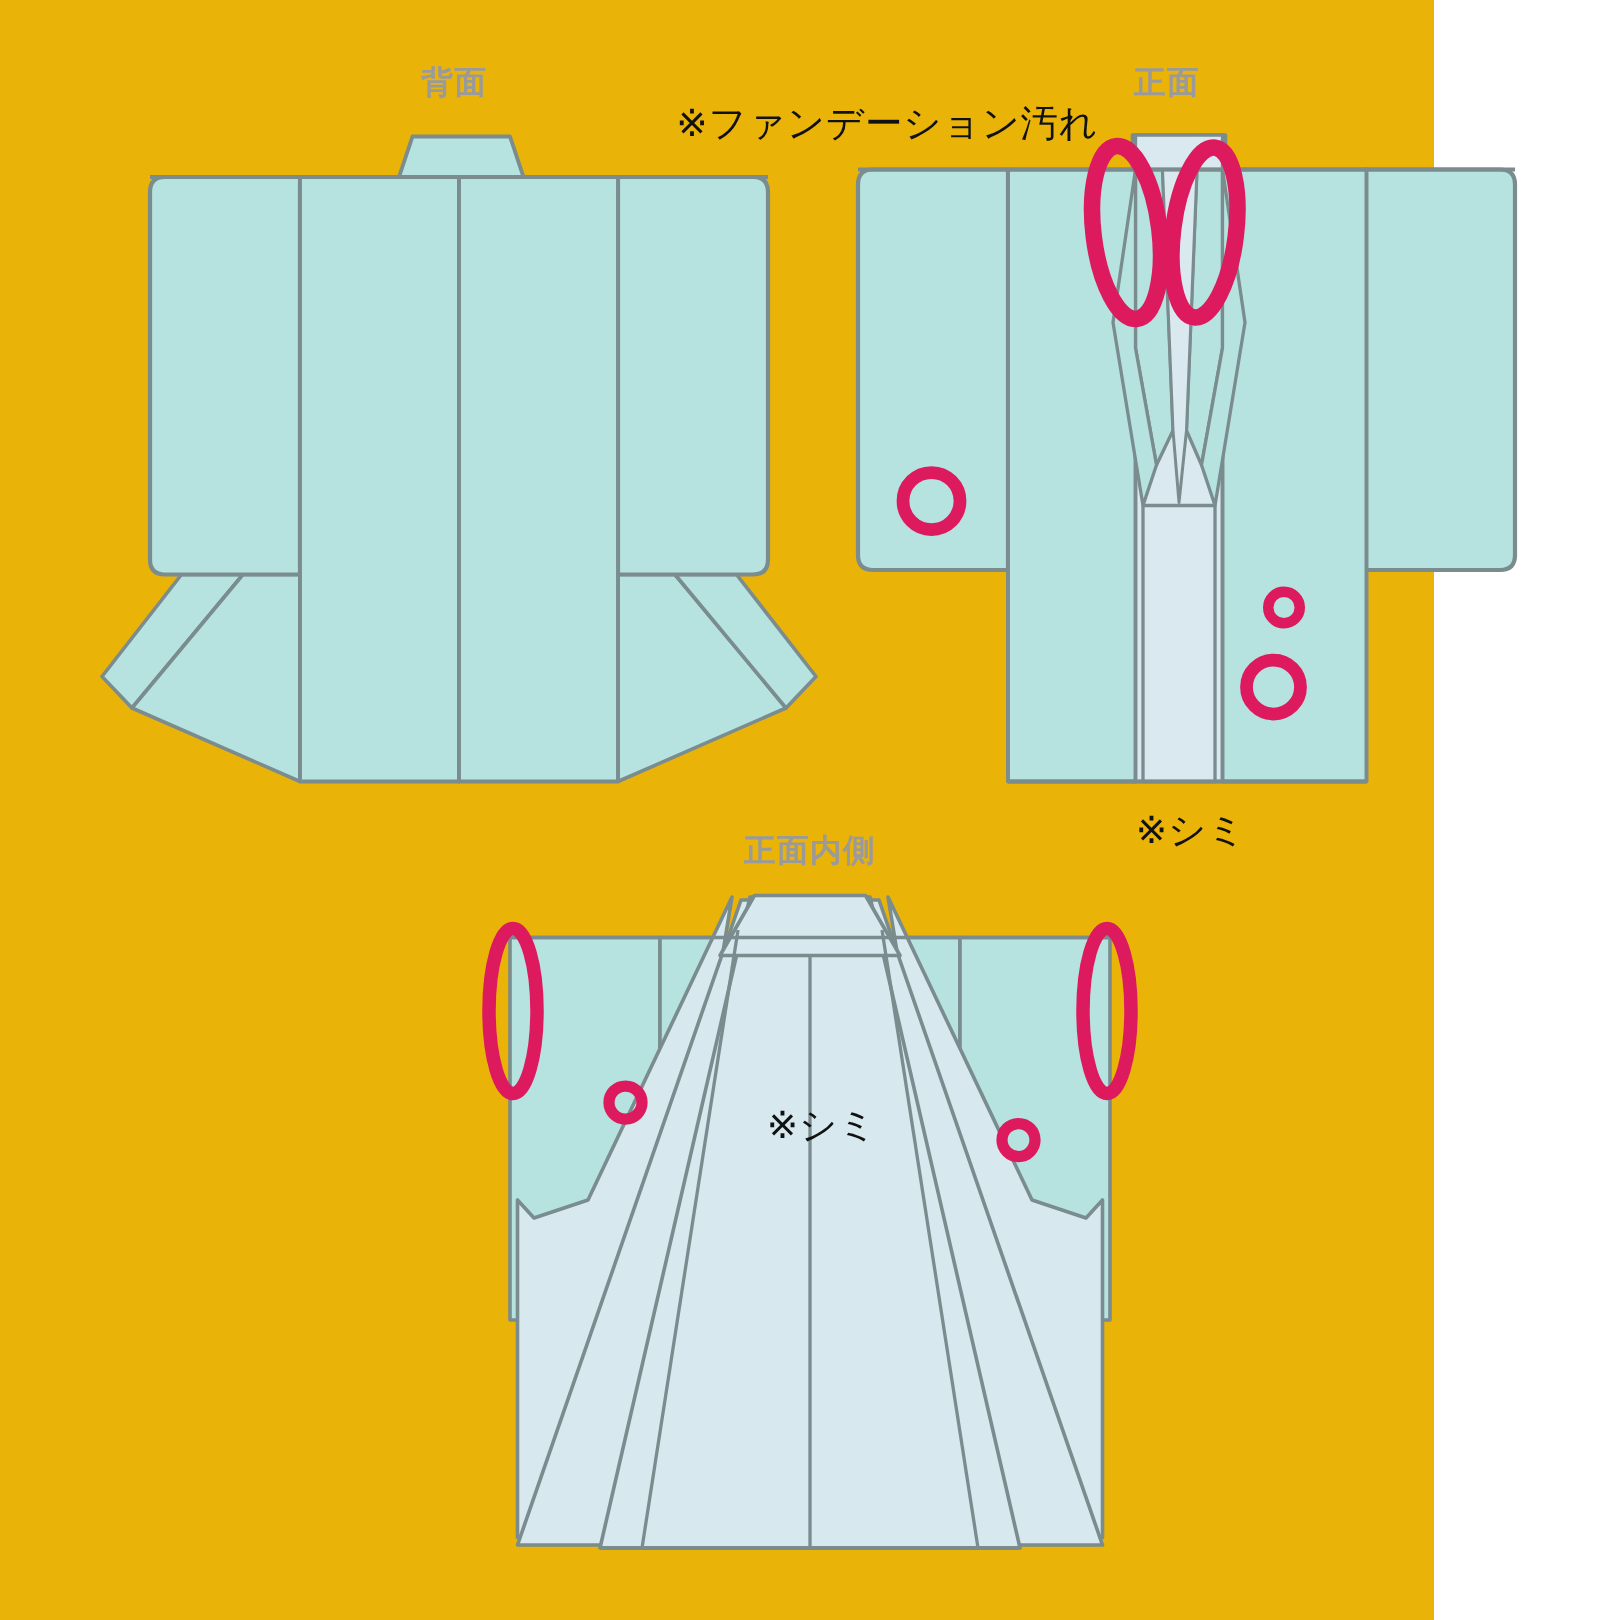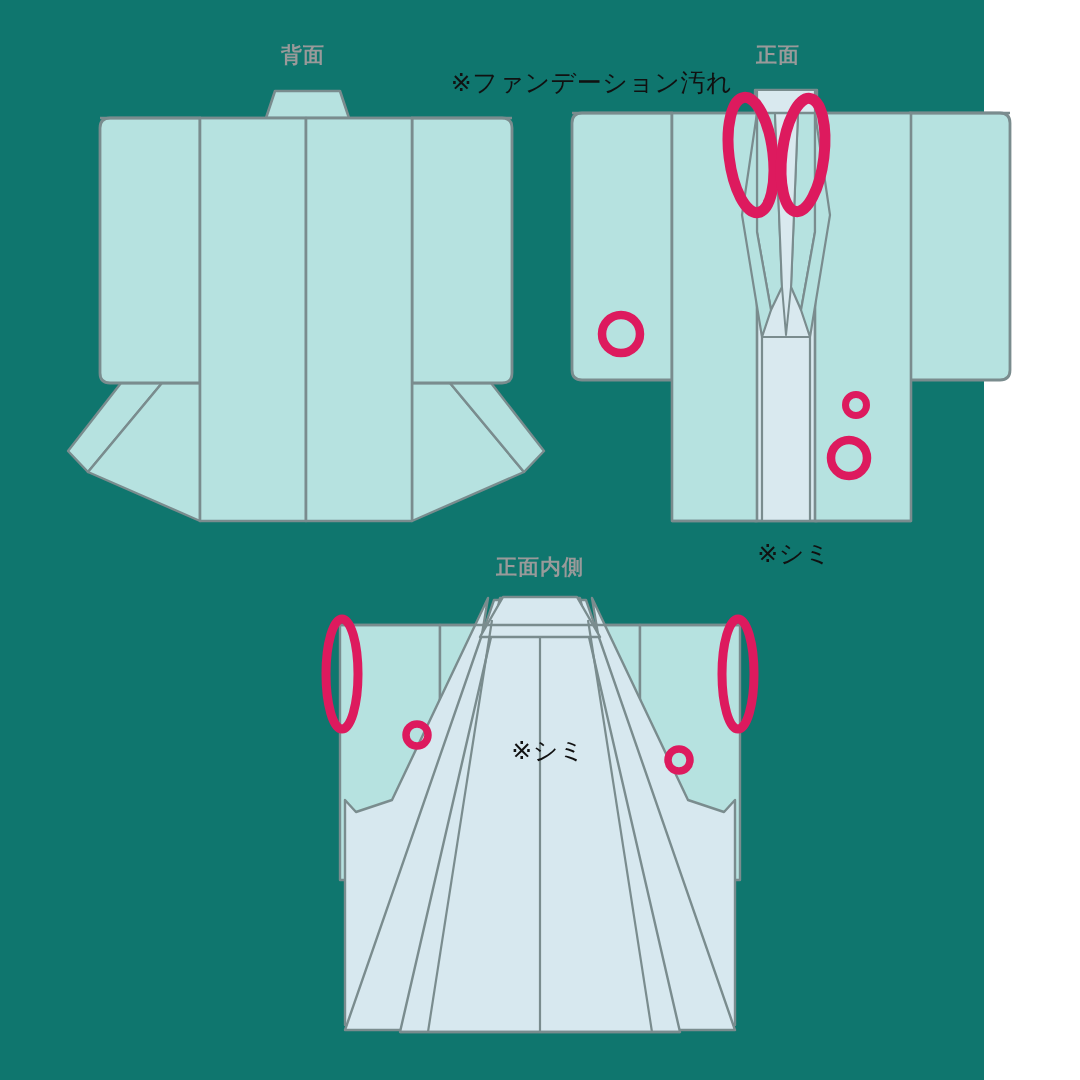--- a/index.html
+++ b/index.html
@@ -11,22 +11,21 @@
     width: 1080px;
     height: 1080px;
     font-family: "DejaVu Sans", "Liberation Sans", sans-serif;
     position: relative;
     overflow: hidden;
   }
   #stage {
     position: relative;
     width: 956px;
     height: 1080px;
-    background: #0f766e;
-    padding-left: 28px;
+    background: #eab308;
   }
   svg#diagram {
     position: absolute;
     top: 0;
     left: 0;
     width: 1080px;
     height: 1080px;
     display: block;
   }
   .view-label {

